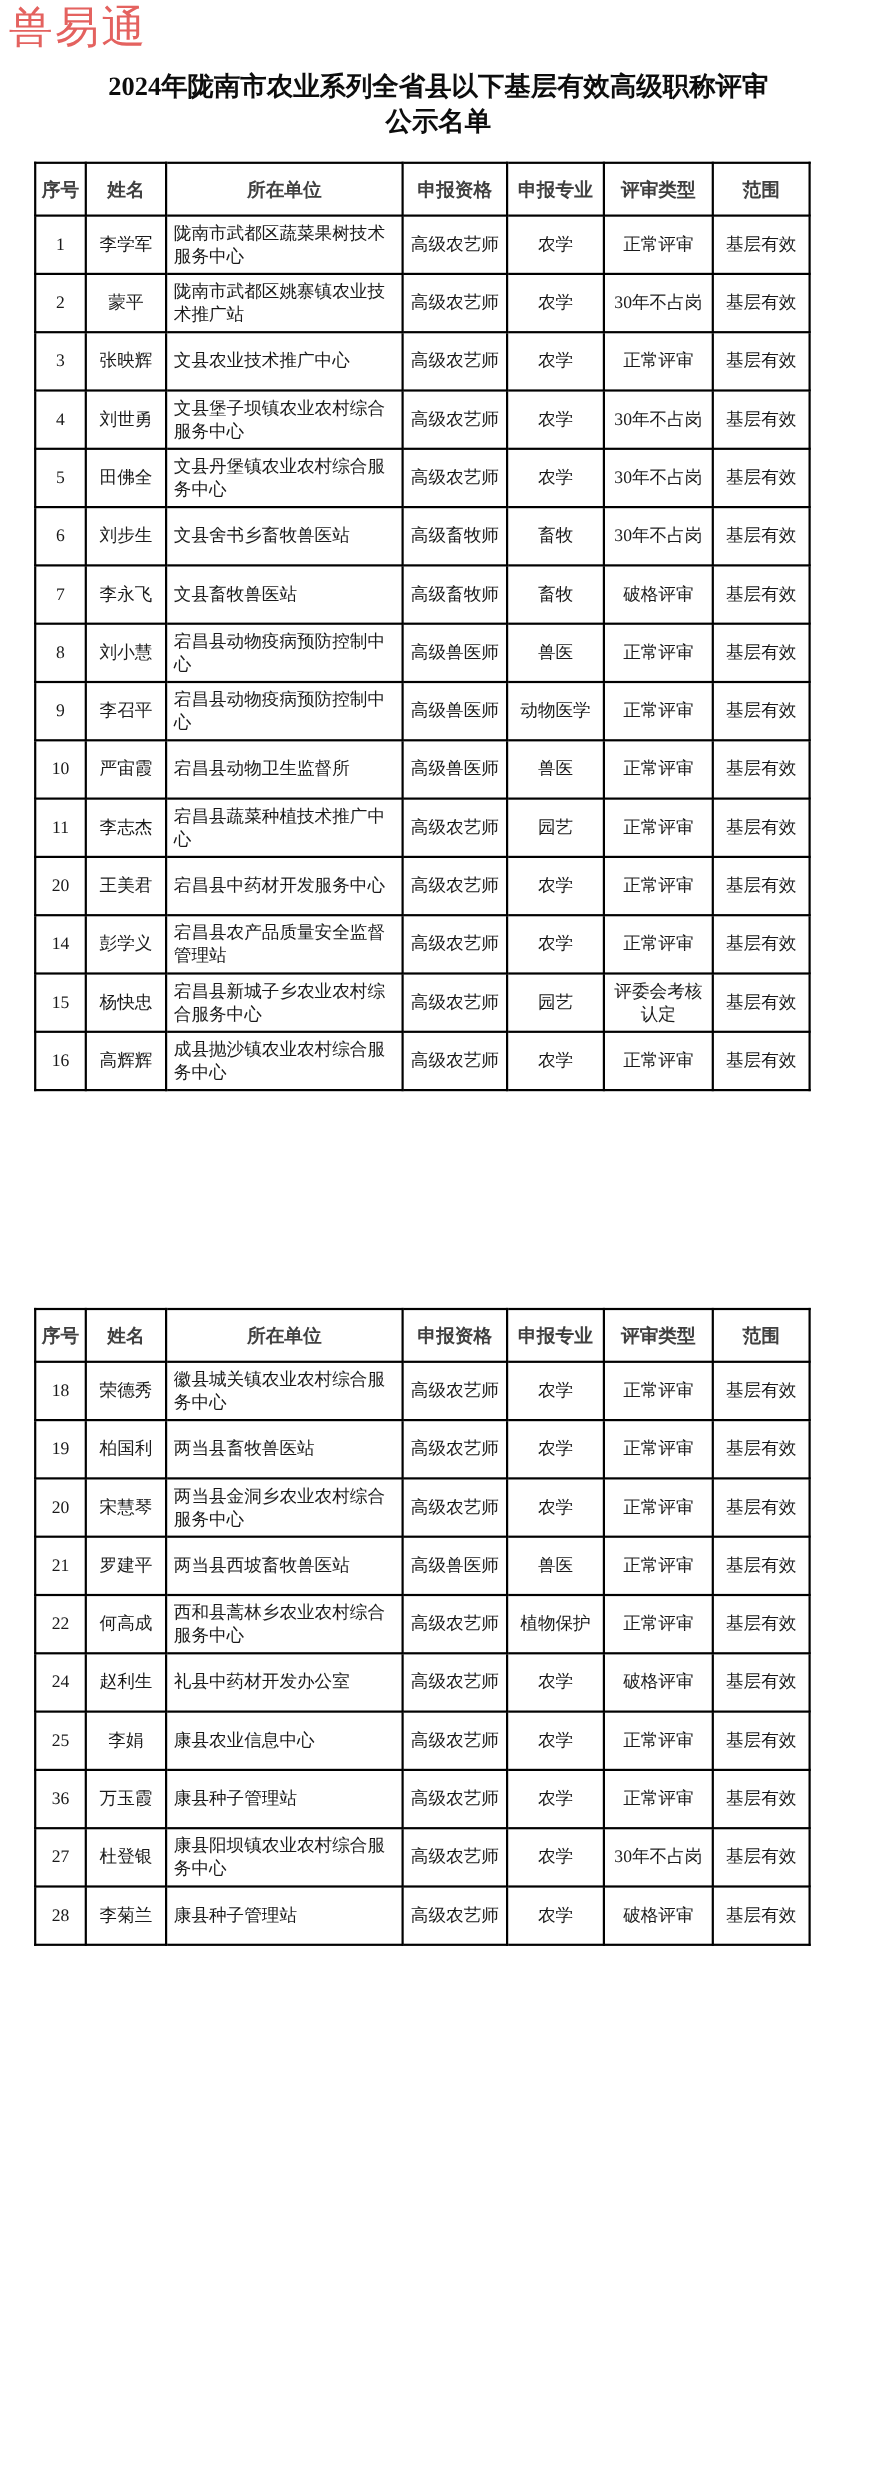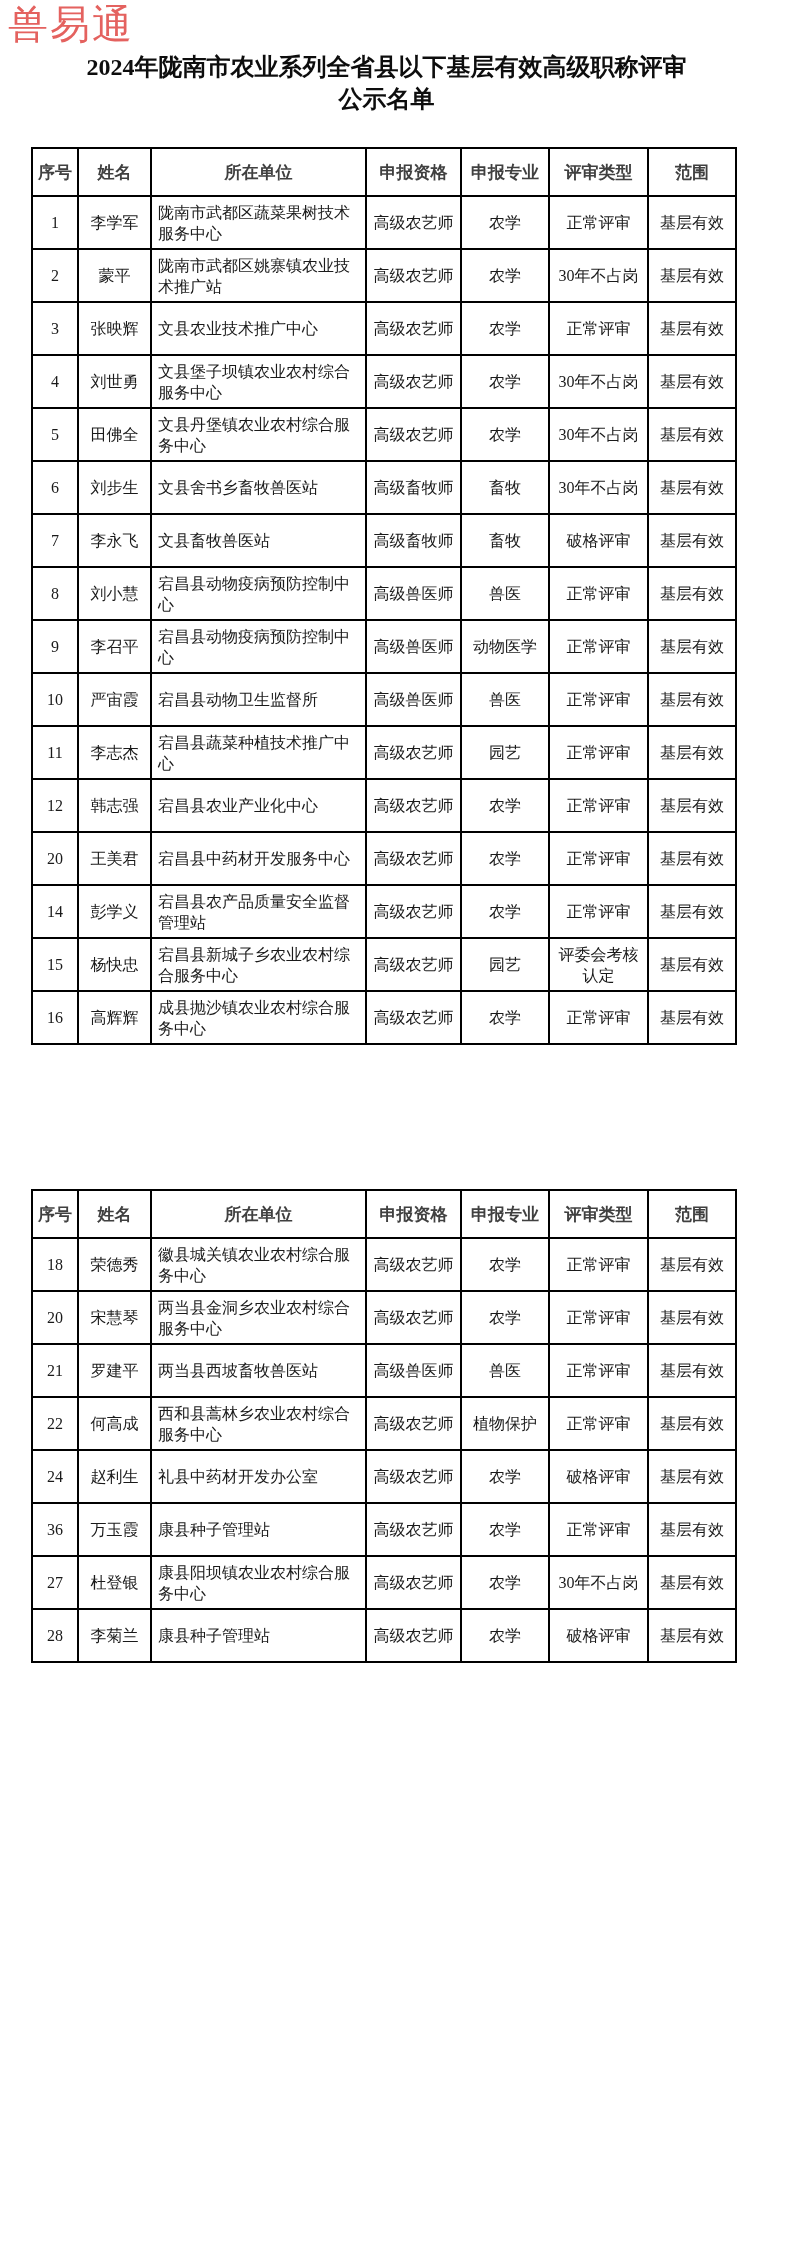--- a/index.html
+++ b/index.html
@@ -19,21 +19,21 @@
     font-size: 40px;
     line-height: 1.15;
     color: #e4625f;
     letter-spacing: 2px;
   }
   .title {
     position: absolute;
     left: 0;
     top: 52px;
     width: 100%;
-    margin: 0;
+    margin: 12px;
     text-align: center;
     font-size: 24px;
     font-weight: bold;
     line-height: 1.32;
     color: #0d0d0d;
   }
   table.roster {
     position: absolute;
     left: 31px;
     width: 704px;
@@ -200,29 +200,20 @@
         <tr>
           <td>11</td>
           <td>李志杰</td>
           <td class="unit-cell">宕昌县蔬菜种植技术推广中心</td>
           <td>高级农艺师</td>
           <td>园艺</td>
           <td>正常评审</td>
           <td>基层有效</td>
         </tr>
         <tr>
-          <td>12</td>
-          <td>韩志强</td>
-          <td class="unit-cell">宕昌县农业产业化中心</td>
-          <td>高级农艺师</td>
-          <td>农学</td>
-          <td>正常评审</td>
-          <td>基层有效</td>
-        </tr>
-        <tr>
           <td>20</td>
           <td>王美君</td>
           <td class="unit-cell">宕昌县中药材开发服务中心</td>
           <td>高级农艺师</td>
           <td>农学</td>
           <td>正常评审</td>
           <td>基层有效</td>
         </tr>
         <tr>
           <td>14</td>
@@ -279,20 +270,29 @@
         <tr>
           <td>18</td>
           <td>荣德秀</td>
           <td class="unit-cell">徽县城关镇农业农村综合服务中心</td>
           <td>高级农艺师</td>
           <td>农学</td>
           <td>正常评审</td>
           <td>基层有效</td>
         </tr>
         <tr>
+          <td>19</td>
+          <td>柏国利</td>
+          <td class="unit-cell">两当县畜牧兽医站</td>
+          <td>高级农艺师</td>
+          <td>农学</td>
+          <td>正常评审</td>
+          <td>基层有效</td>
+        </tr>
+        <tr>
           <td>20</td>
           <td>宋慧琴</td>
           <td class="unit-cell">两当县金洞乡农业农村综合服务中心</td>
           <td>高级农艺师</td>
           <td>农学</td>
           <td>正常评审</td>
           <td>基层有效</td>
         </tr>
         <tr>
           <td>21</td>
@@ -315,20 +315,29 @@
         <tr>
           <td>24</td>
           <td>赵利生</td>
           <td class="unit-cell">礼县中药材开发办公室</td>
           <td>高级农艺师</td>
           <td>农学</td>
           <td>破格评审</td>
           <td>基层有效</td>
         </tr>
         <tr>
+          <td>25</td>
+          <td>李娟</td>
+          <td class="unit-cell">康县农业信息中心</td>
+          <td>高级农艺师</td>
+          <td>农学</td>
+          <td>正常评审</td>
+          <td>基层有效</td>
+        </tr>
+        <tr>
           <td>36</td>
           <td>万玉霞</td>
           <td class="unit-cell">康县种子管理站</td>
           <td>高级农艺师</td>
           <td>农学</td>
           <td>正常评审</td>
           <td>基层有效</td>
         </tr>
         <tr>
           <td>27</td>

